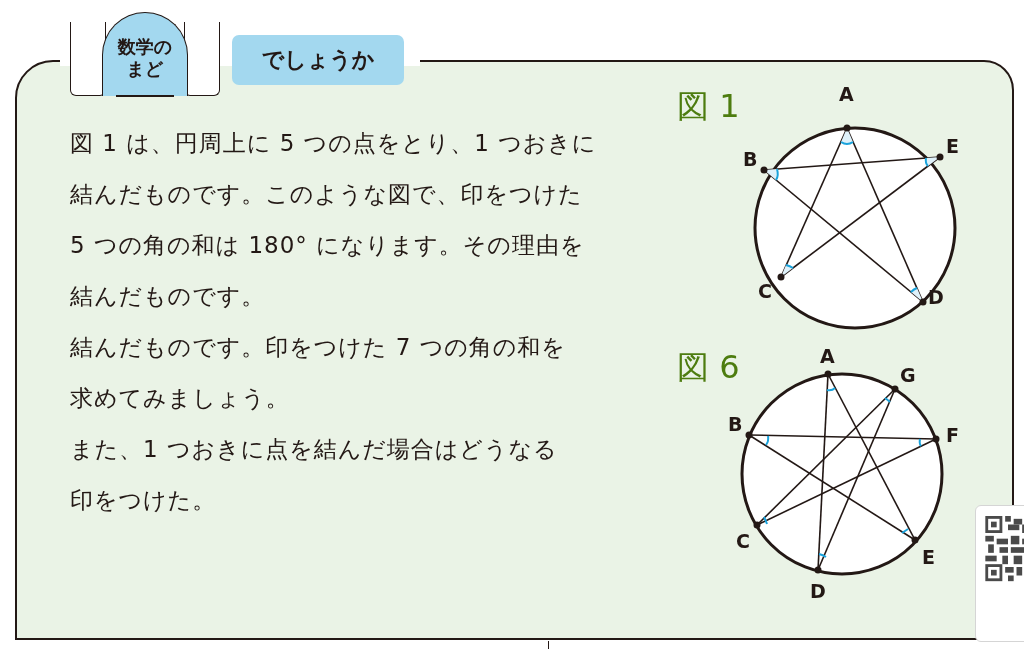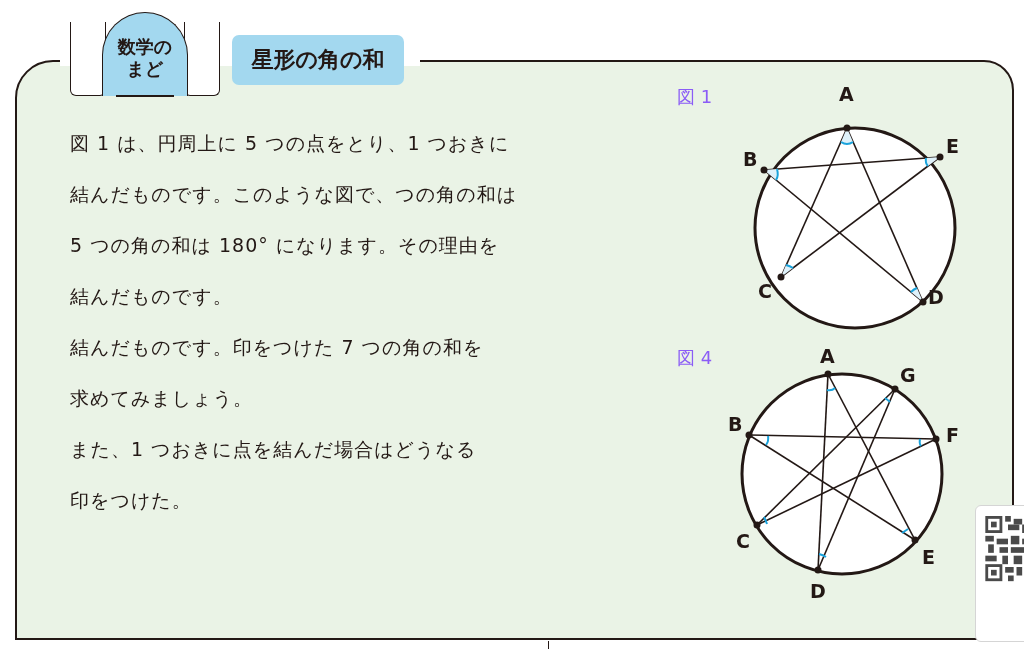--- a/index.html
+++ b/index.html
@@ -16,24 +16,24 @@
   .badge-side.right { right:0; border-radius:0 0 6px 6px; border-top:none; }
   .badge-arch { position:absolute; left:32px; top:-6px; width:86px; height:84px; background:#a3d8ef;
                 border:1.5px solid #231815; border-bottom:none; border-radius:43px 43px 0 0;
                 box-sizing:border-box; display:flex; flex-direction:column; align-items:center;
                 justify-content:center; padding-top:6px; }
   .badge-arch span { font-size:18px; font-weight:bold; line-height:22px; color:#231815; }
   .badge-base { position:absolute; left:46px; top:77px; width:58px; height:2px; background:#231815; }
   .title-pill { position:absolute; left:232px; top:35px; width:172px; height:50px; background:#a3d8ef;
                 border-radius:7px; display:flex; align-items:center; justify-content:center;
                 font-size:22px; font-weight:bold; color:#231815; }
-  .body-text { position:absolute; left:70px; top:118px; width:600px; font-size:19px; line-height:51px;
+  .body-text { position:absolute; left:70px; top:118px; width:600px; font-size:23px; line-height:51px;
                letter-spacing:1px; }
   .body-text p { margin:0; white-space:nowrap; }
-  .fig-label { position:absolute; font-size:18px; color:#8b5cf6; }
+  .fig-label { position:absolute; font-size:32px; color:#4d7c0f; }
   svg.fig { position:absolute; overflow:visible; }
   .qr-card { position:absolute; left:975px; top:505px; width:60px; height:135px; background:#ffffff;
              border:1px solid #d5d5d5; border-radius:6px; }
   .qr { position:absolute; left:8px; top:10px; width:48px; height:68px; }
   .bottom-tick { position:absolute; left:548px; top:641px; width:1px; height:8px; background:#231815; }
 </style>
 </head>
 <body>
 
 <div class="frame"></div>
@@ -42,25 +42,25 @@
 <div class="badge-wrap">
   <div class="badge-side left"></div>
   <div class="badge-side right"></div>
   <div class="badge-arch">
     <span>数学の</span>
     <span>まど</span>
   </div>
   <div class="badge-base"></div>
 </div>
 
-<div class="title-pill">星形の角の和</div>
+<div class="title-pill">でしょうか</div>
 
 <div class="body-text">
   <p>図 1 は、円周上に 5 つの点をとり、1 つおきに</p>
-  <p>結んだものです。このような図で、つの角の和は</p>
+  <p>結んだものです。このような図で、印をつけた</p>
   <p>5 つの角の和は 180° になります。その理由を</p>
   <p>結んだものです。</p>
   <p>結んだものです。印をつけた 7 つの角の和を</p>
   <p>求めてみましょう。</p>
   <p>また、1 つおきに点を結んだ場合はどうなる</p>
   <p>印をつけた。</p>
 </div>
 
 <div class="fig-label" style="left:677px; top:85px;">図 1</div>
 <svg class="fig" style="left:0; top:0;" width="1024" height="649">
@@ -132,21 +132,21 @@
   <g font-family="DejaVu Sans, sans-serif" font-weight="bold" font-size="19" fill="#231815">
     <text x="820" y="363">A</text>
     <text x="728" y="431">B</text>
     <text x="736" y="548">C</text>
     <text x="810" y="598">D</text>
     <text x="922" y="564">E</text>
     <text x="946" y="442">F</text>
     <text x="900" y="382">G</text>
   </g>
 </svg>
-<div class="fig-label" style="left:677px; top:346px;">図 4</div>
+<div class="fig-label" style="left:677px; top:346px;">図 6</div>
 
 <div class="qr-card">
   <svg class="qr" viewBox="0 0 16 24">
     <g fill="#4a4a4a">
       <rect x="0" y="0" width="6" height="6"></rect>
         <rect x="1" y="1" width="4" height="4" fill="#fff"></rect>
         <rect x="2" y="2" width="2" height="2"></rect>
       <rect x="0" y="17" width="6" height="6"></rect>
         <rect x="1" y="18" width="4" height="4" fill="#fff"></rect>
         <rect x="2" y="19" width="2" height="2"></rect>

